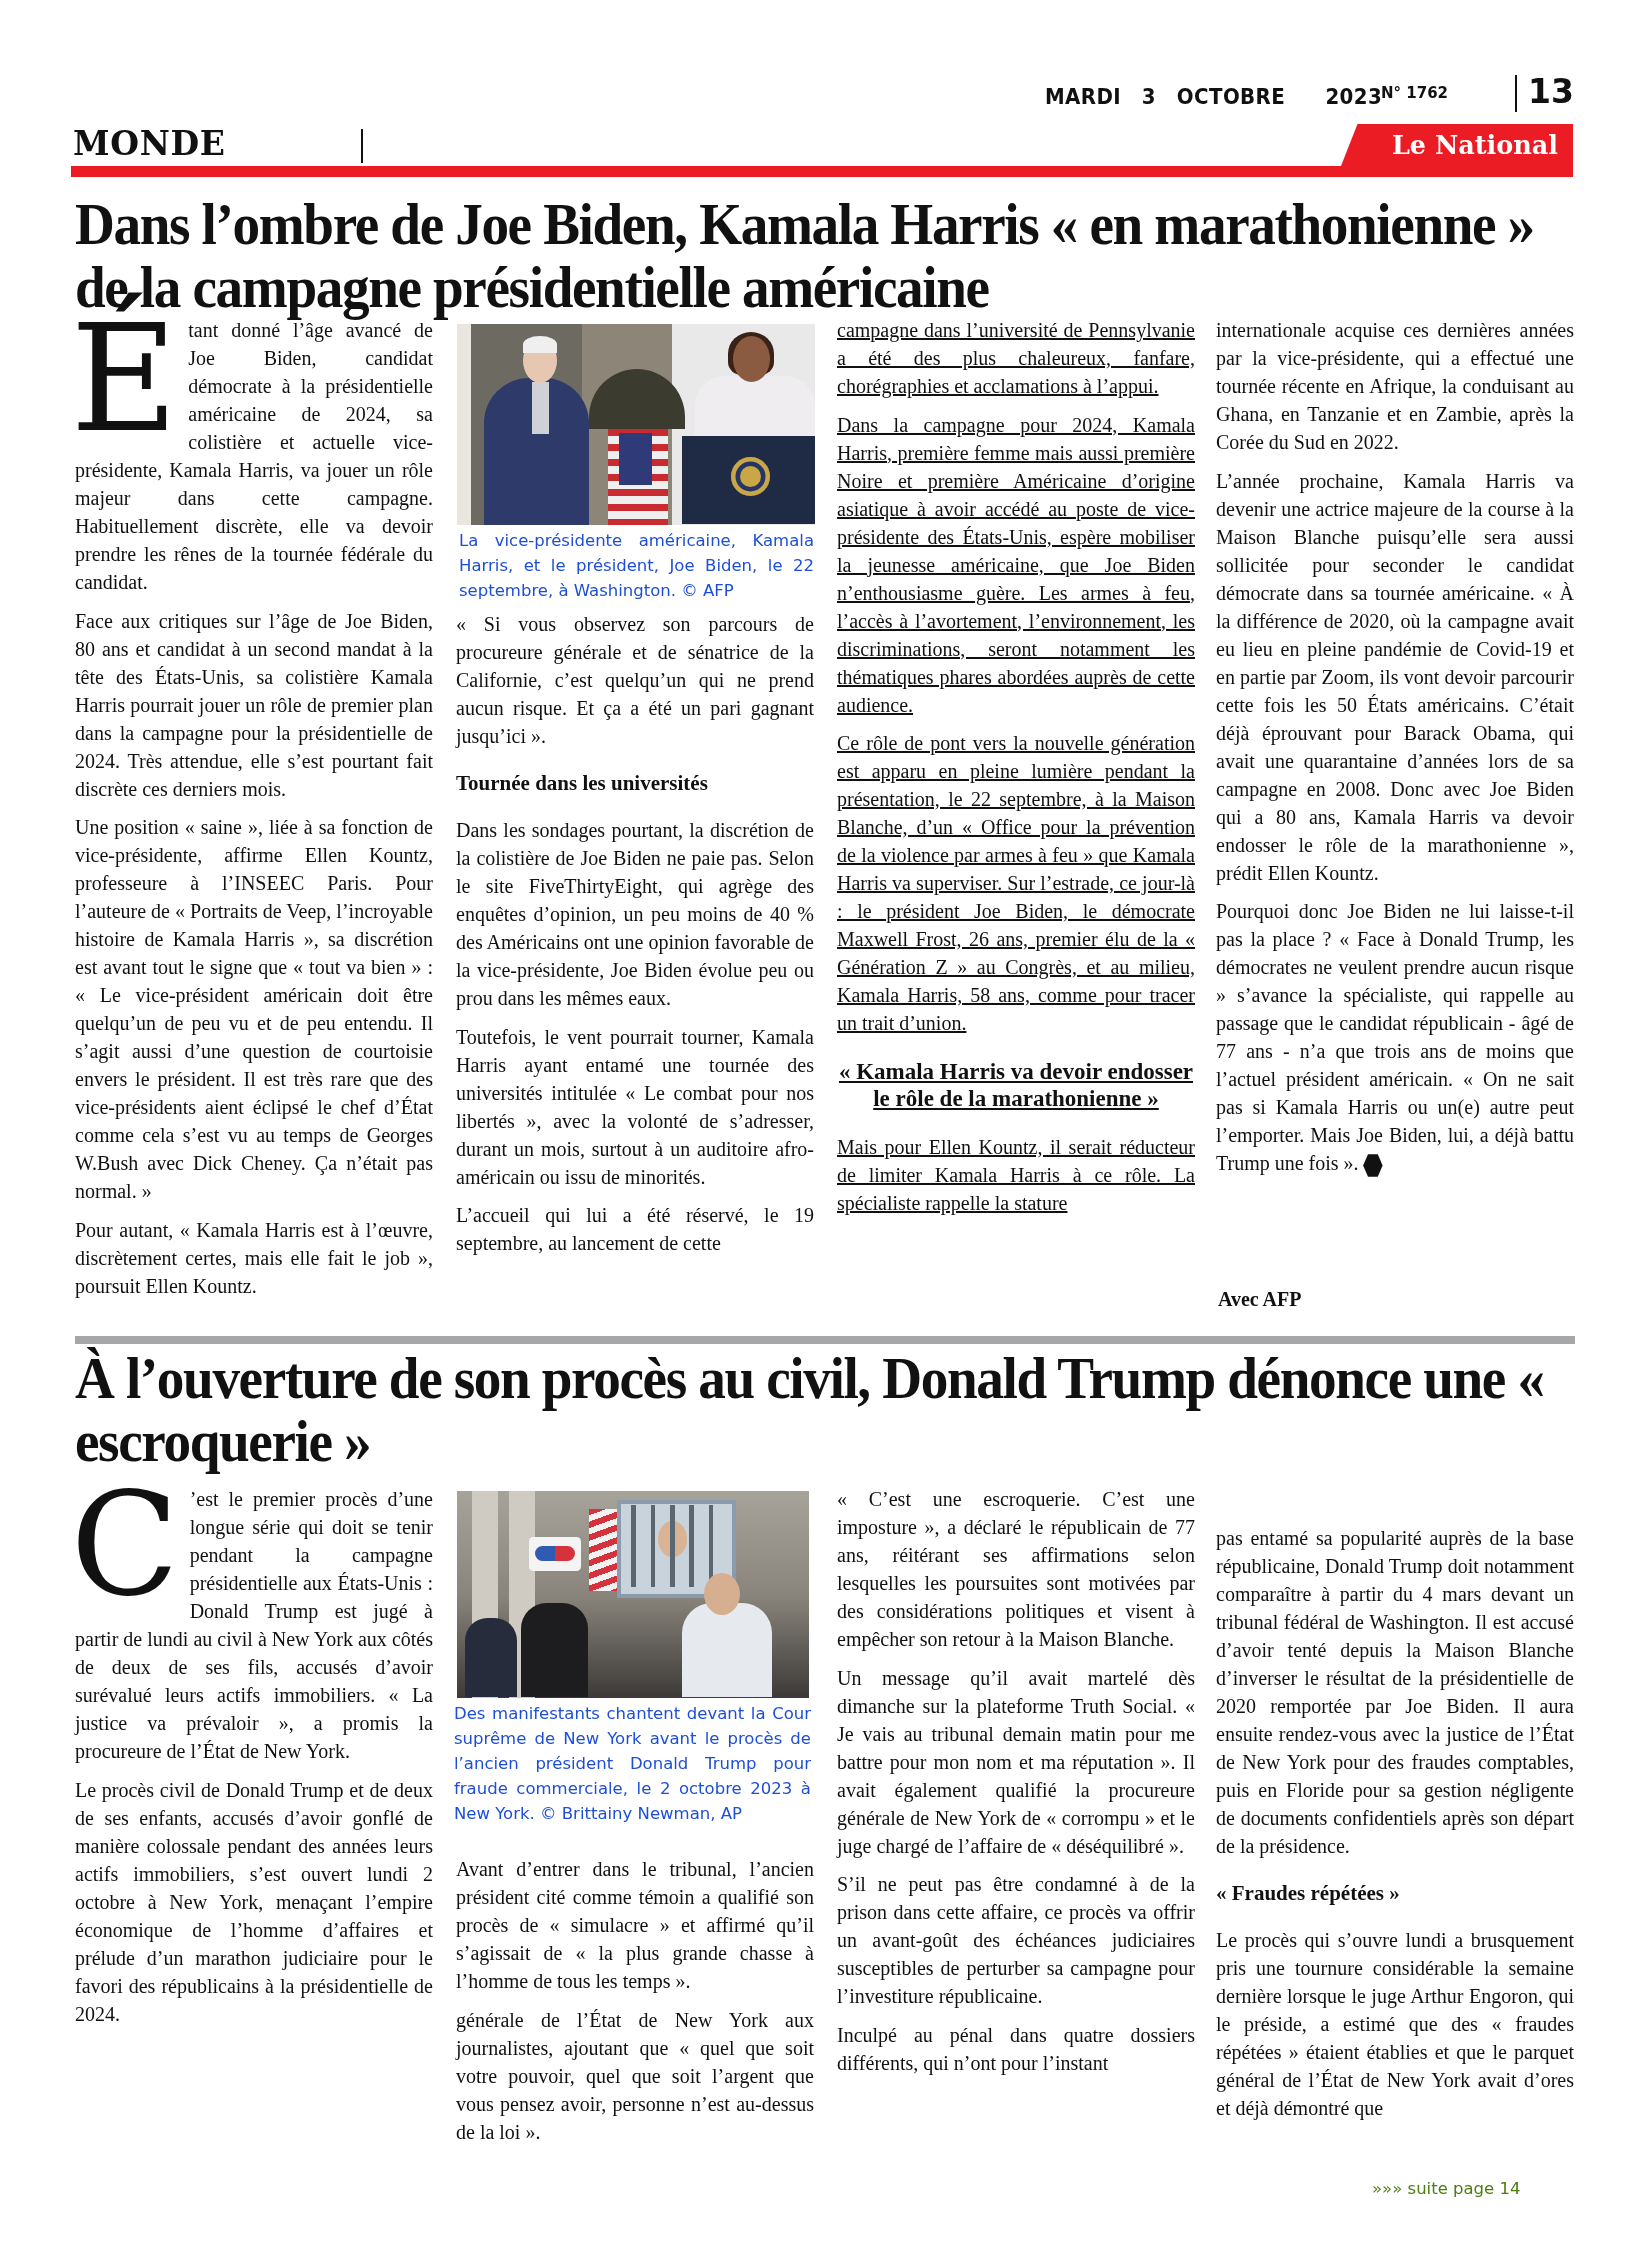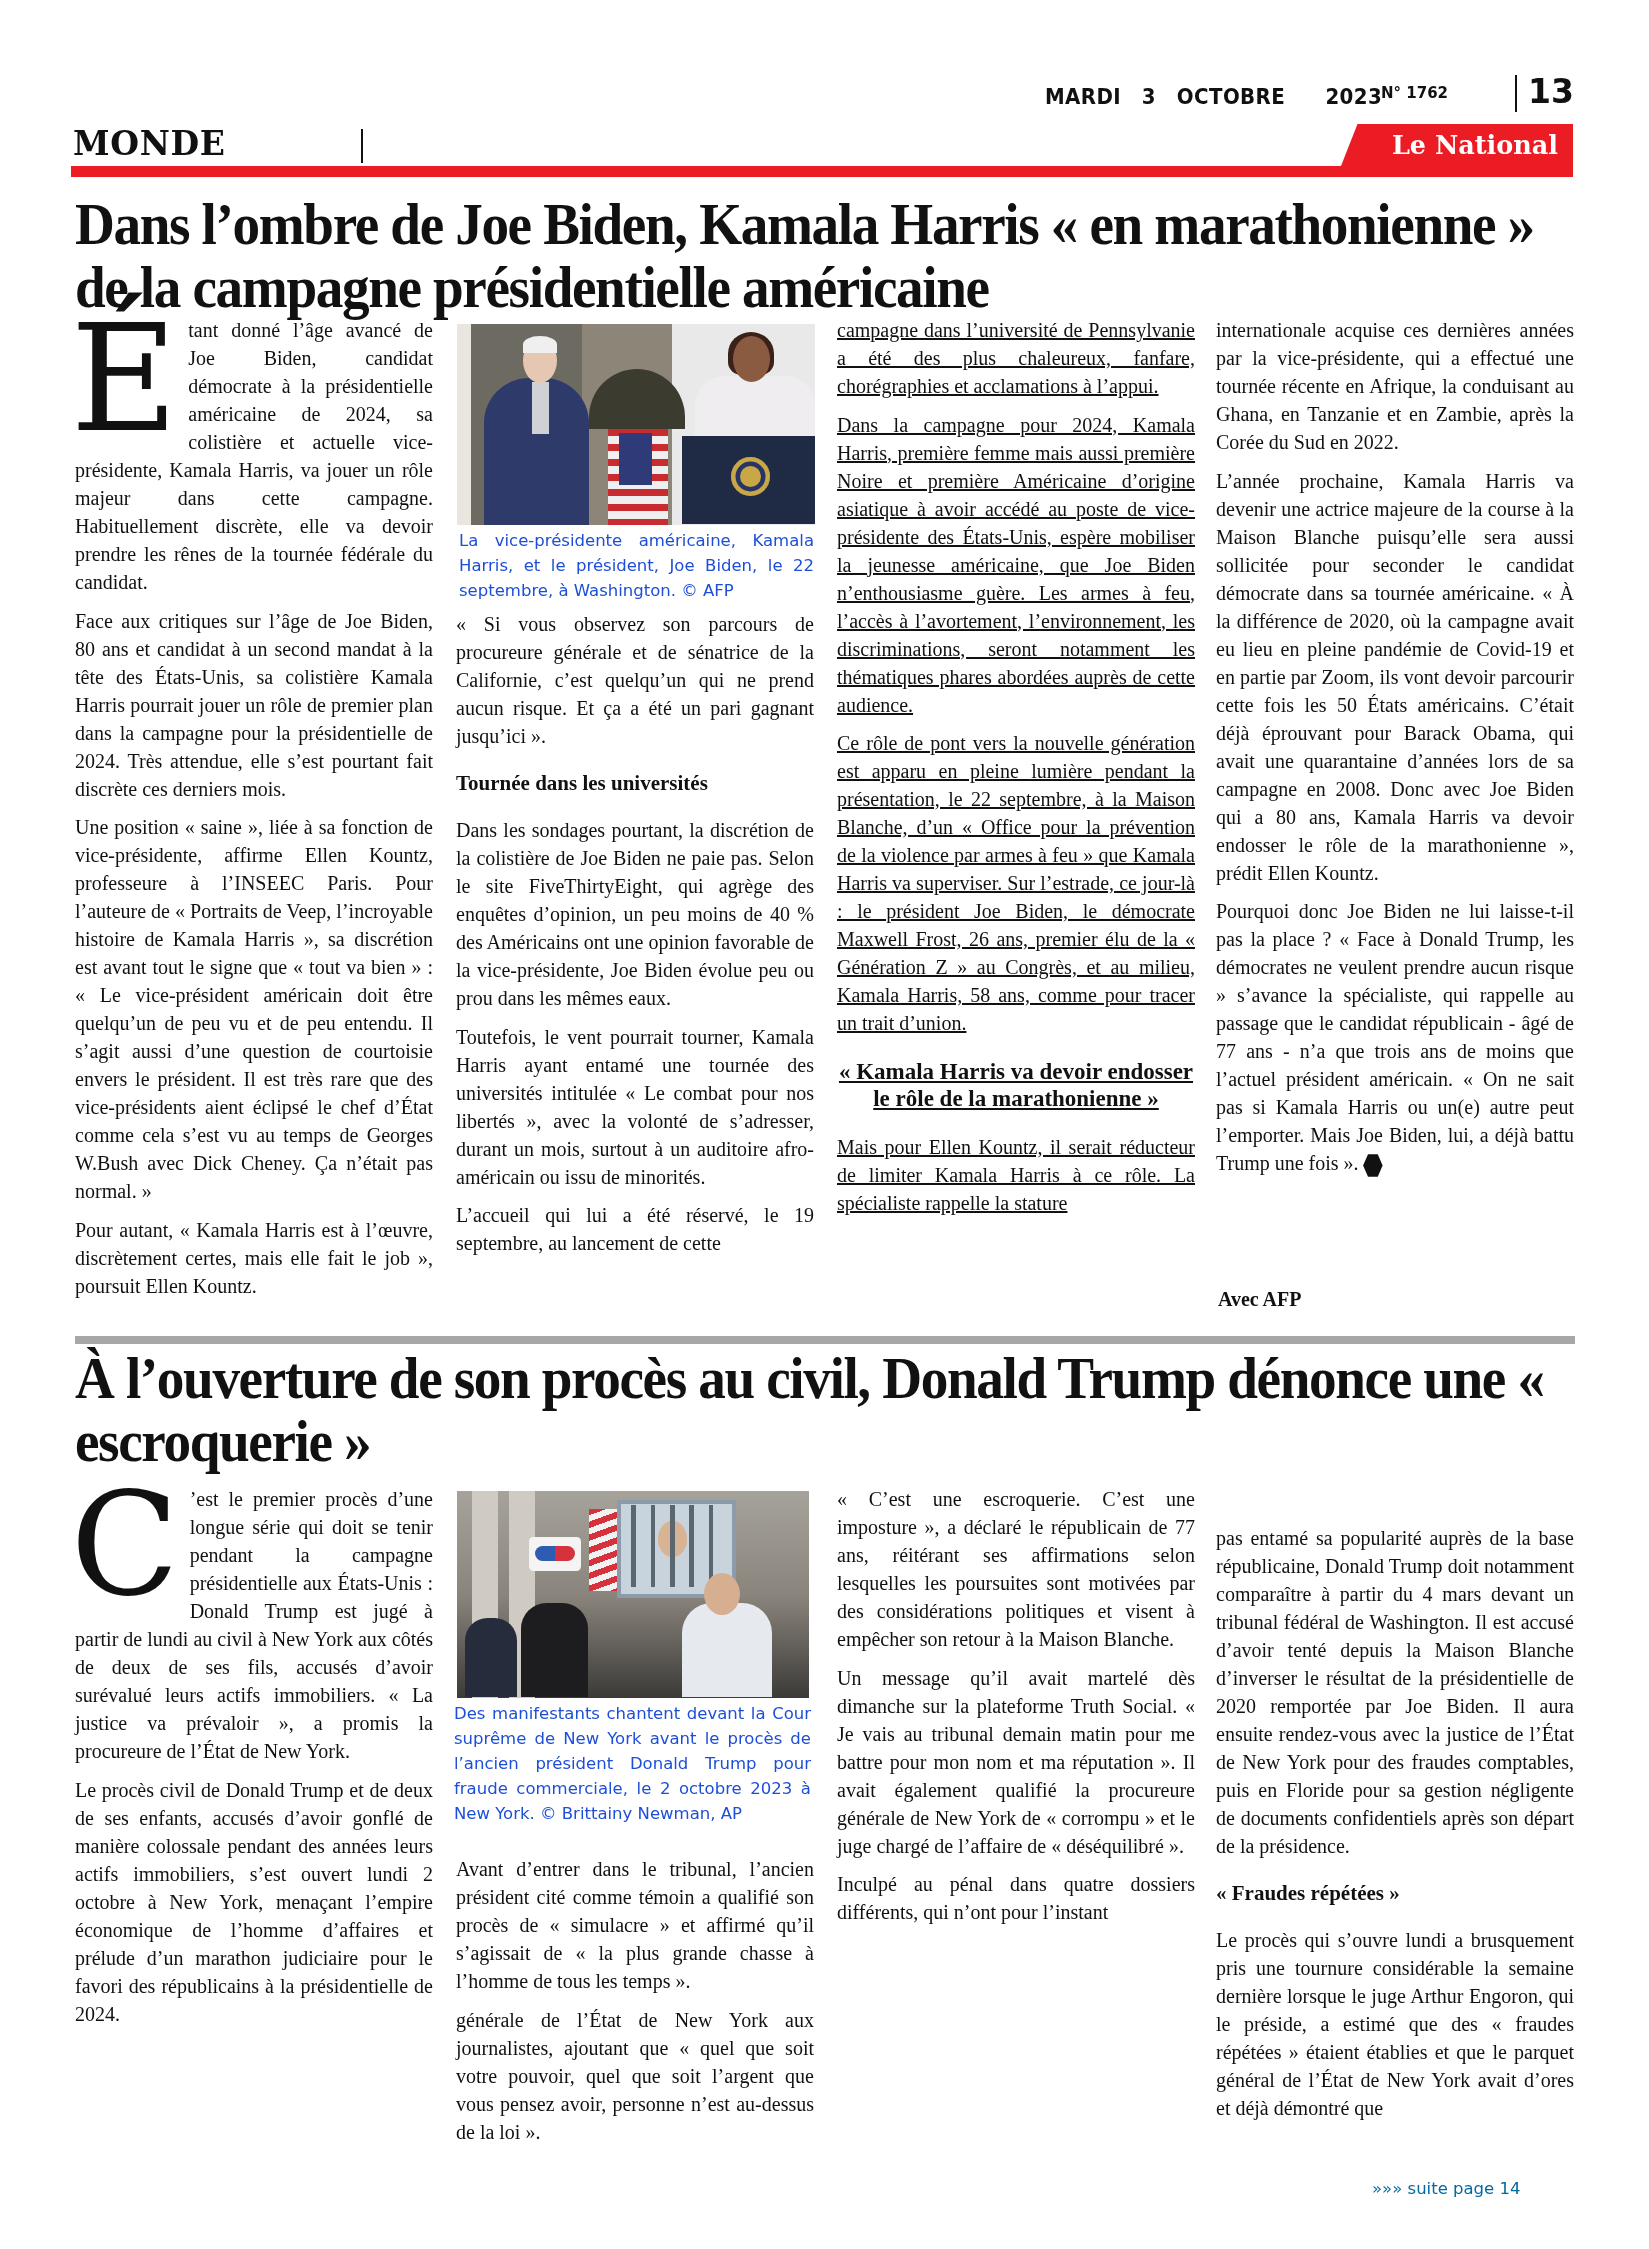--- a/index.html
+++ b/index.html
@@ -76,21 +76,21 @@
   .p2-face { position:absolute; left:201px; top:30px; width:28.5px; height:36px; background:#d8b394; border-radius:50%; }
   .p2-flag { position:absolute; left:132px; top:18px; width:31.5px; height:82px; background:repeating-linear-gradient(160deg,#d5323b 0 6px,#f2f2f2 6px 12px); }
   .p2-board { position:absolute; left:72px; top:46px; width:52px; height:34px; background:#f4f4f4; border-radius:4.5px; }
   .p2-pill { position:absolute; left:78px; top:55px; width:40px; height:15px; border-radius:7.5px; background:linear-gradient(90deg,#2f5bb0 50%,#d5323b 50%); }
   .p2-person1 { position:absolute; left:7.5px; top:127px; width:52px; height:79px; background:#262c3b; border-radius:22.5px 22.5px 0 0; }
   .p2-person2 { position:absolute; left:64px; top:112px; width:67px; height:94px; background:#1d1d1f; border-radius:25.5px 25.5px 0 0; }
   .p2-person3 { position:absolute; left:225px; top:112px; width:90px; height:94px; background:#e6e9ee; border-radius:30px 30px 0 0; }
   .p2-head3 { position:absolute; left:247px; top:82px; width:36px; height:42px; background:#d6ae90; border-radius:50%; }
 
   .divider { top:1336px; left:75px; width:1500px; height:7.5px; background:#a6a7a9; }
-  .suite { top:2179px; left:1372px; font-family:"DejaVu Sans",sans-serif; font-size:16.5px; color:#0369a1; white-space:nowrap; }
+  .suite { top:2179px; left:1372px; font-family:"DejaVu Sans",sans-serif; font-size:16.5px; color:#4d7c0f; white-space:nowrap; }
 </style>
 </head>
 <body>
 
 <div class="abs dateline">
   <span>MARDI</span>
   <span>3</span>
   <span class="gap">OCTOBRE</span>
   <span>2023</span>
 </div>
@@ -178,20 +178,21 @@
 <div class="caption cap2">Des manifestants chantent devant la Cour suprême de New York avant le procès de l’ancien président Donald Trump pour fraude commerciale, le 2 octobre 2023 à New York. © Brittainy Newman, AP</div>
 
 <div class="abs col c2" style="top:1855px;">
   <p>Avant d’entrer dans le tribunal, l’ancien président cité comme témoin a qualifié son procès de « simulacre » et affirmé qu’il s’agissait de « la plus grande chasse à l’homme de tous les temps ».</p>
   <p>générale de l’État de New York aux journalistes, ajoutant que « quel que soit votre pouvoir, quel que soit l’argent que vous pensez avoir, personne n’est au-dessus de la loi ».</p>
 </div>
 
 <div class="abs col c3" style="top:1485px;">
   <p>« C’est une escroquerie. C’est une imposture », a déclaré le républicain de 77 ans, réitérant ses affirmations selon lesquelles les poursuites sont motivées par des considérations politiques et visent à empêcher son retour à la Maison Blanche.</p>
   <p>Un message qu’il avait martelé dès dimanche sur la plateforme Truth Social. « Je vais au tribunal demain matin pour me battre pour mon nom et ma réputation ». Il avait également qualifié la procureure générale de New York de « corrompu » et le juge chargé de l’affaire de « déséquilibré ».</p>
+  <p>S’il ne peut pas être condamné à de la prison dans cette affaire, ce procès va offrir un avant-goût des échéances judiciaires susceptibles de perturber sa campagne pour l’investiture républicaine.</p>
   <p>Inculpé au pénal dans quatre dossiers différents, qui n’ont pour l’instant</p>
 </div>
 
 <div class="abs col c4" style="top:1501px;margin-top:23px;">
   <p>pas entamé sa popularité auprès de la base républicaine, Donald Trump doit notamment comparaître à partir du 4 mars devant un tribunal fédéral de Washington. Il est accusé d’avoir tenté depuis la Maison Blanche d’inverser le résultat de la présidentielle de 2020 remportée par Joe Biden. Il aura ensuite rendez-vous avec la justice de l’État de New York pour des fraudes comptables, puis en Floride pour sa gestion négligente de documents confidentiels après son départ de la présidence.</p>
   <p class="subhead">« Fraudes répétées »</p>
   <p>Le procès qui s’ouvre lundi a brusquement pris une tournure considérable la semaine dernière lorsque le juge Arthur Engoron, qui le préside, a estimé que des « fraudes répétées » étaient établies et que le parquet général de l’État de New York avait d’ores et déjà démontré que</p>
 </div>
 
 <div class="abs suite">»»» suite  page  14</div>

